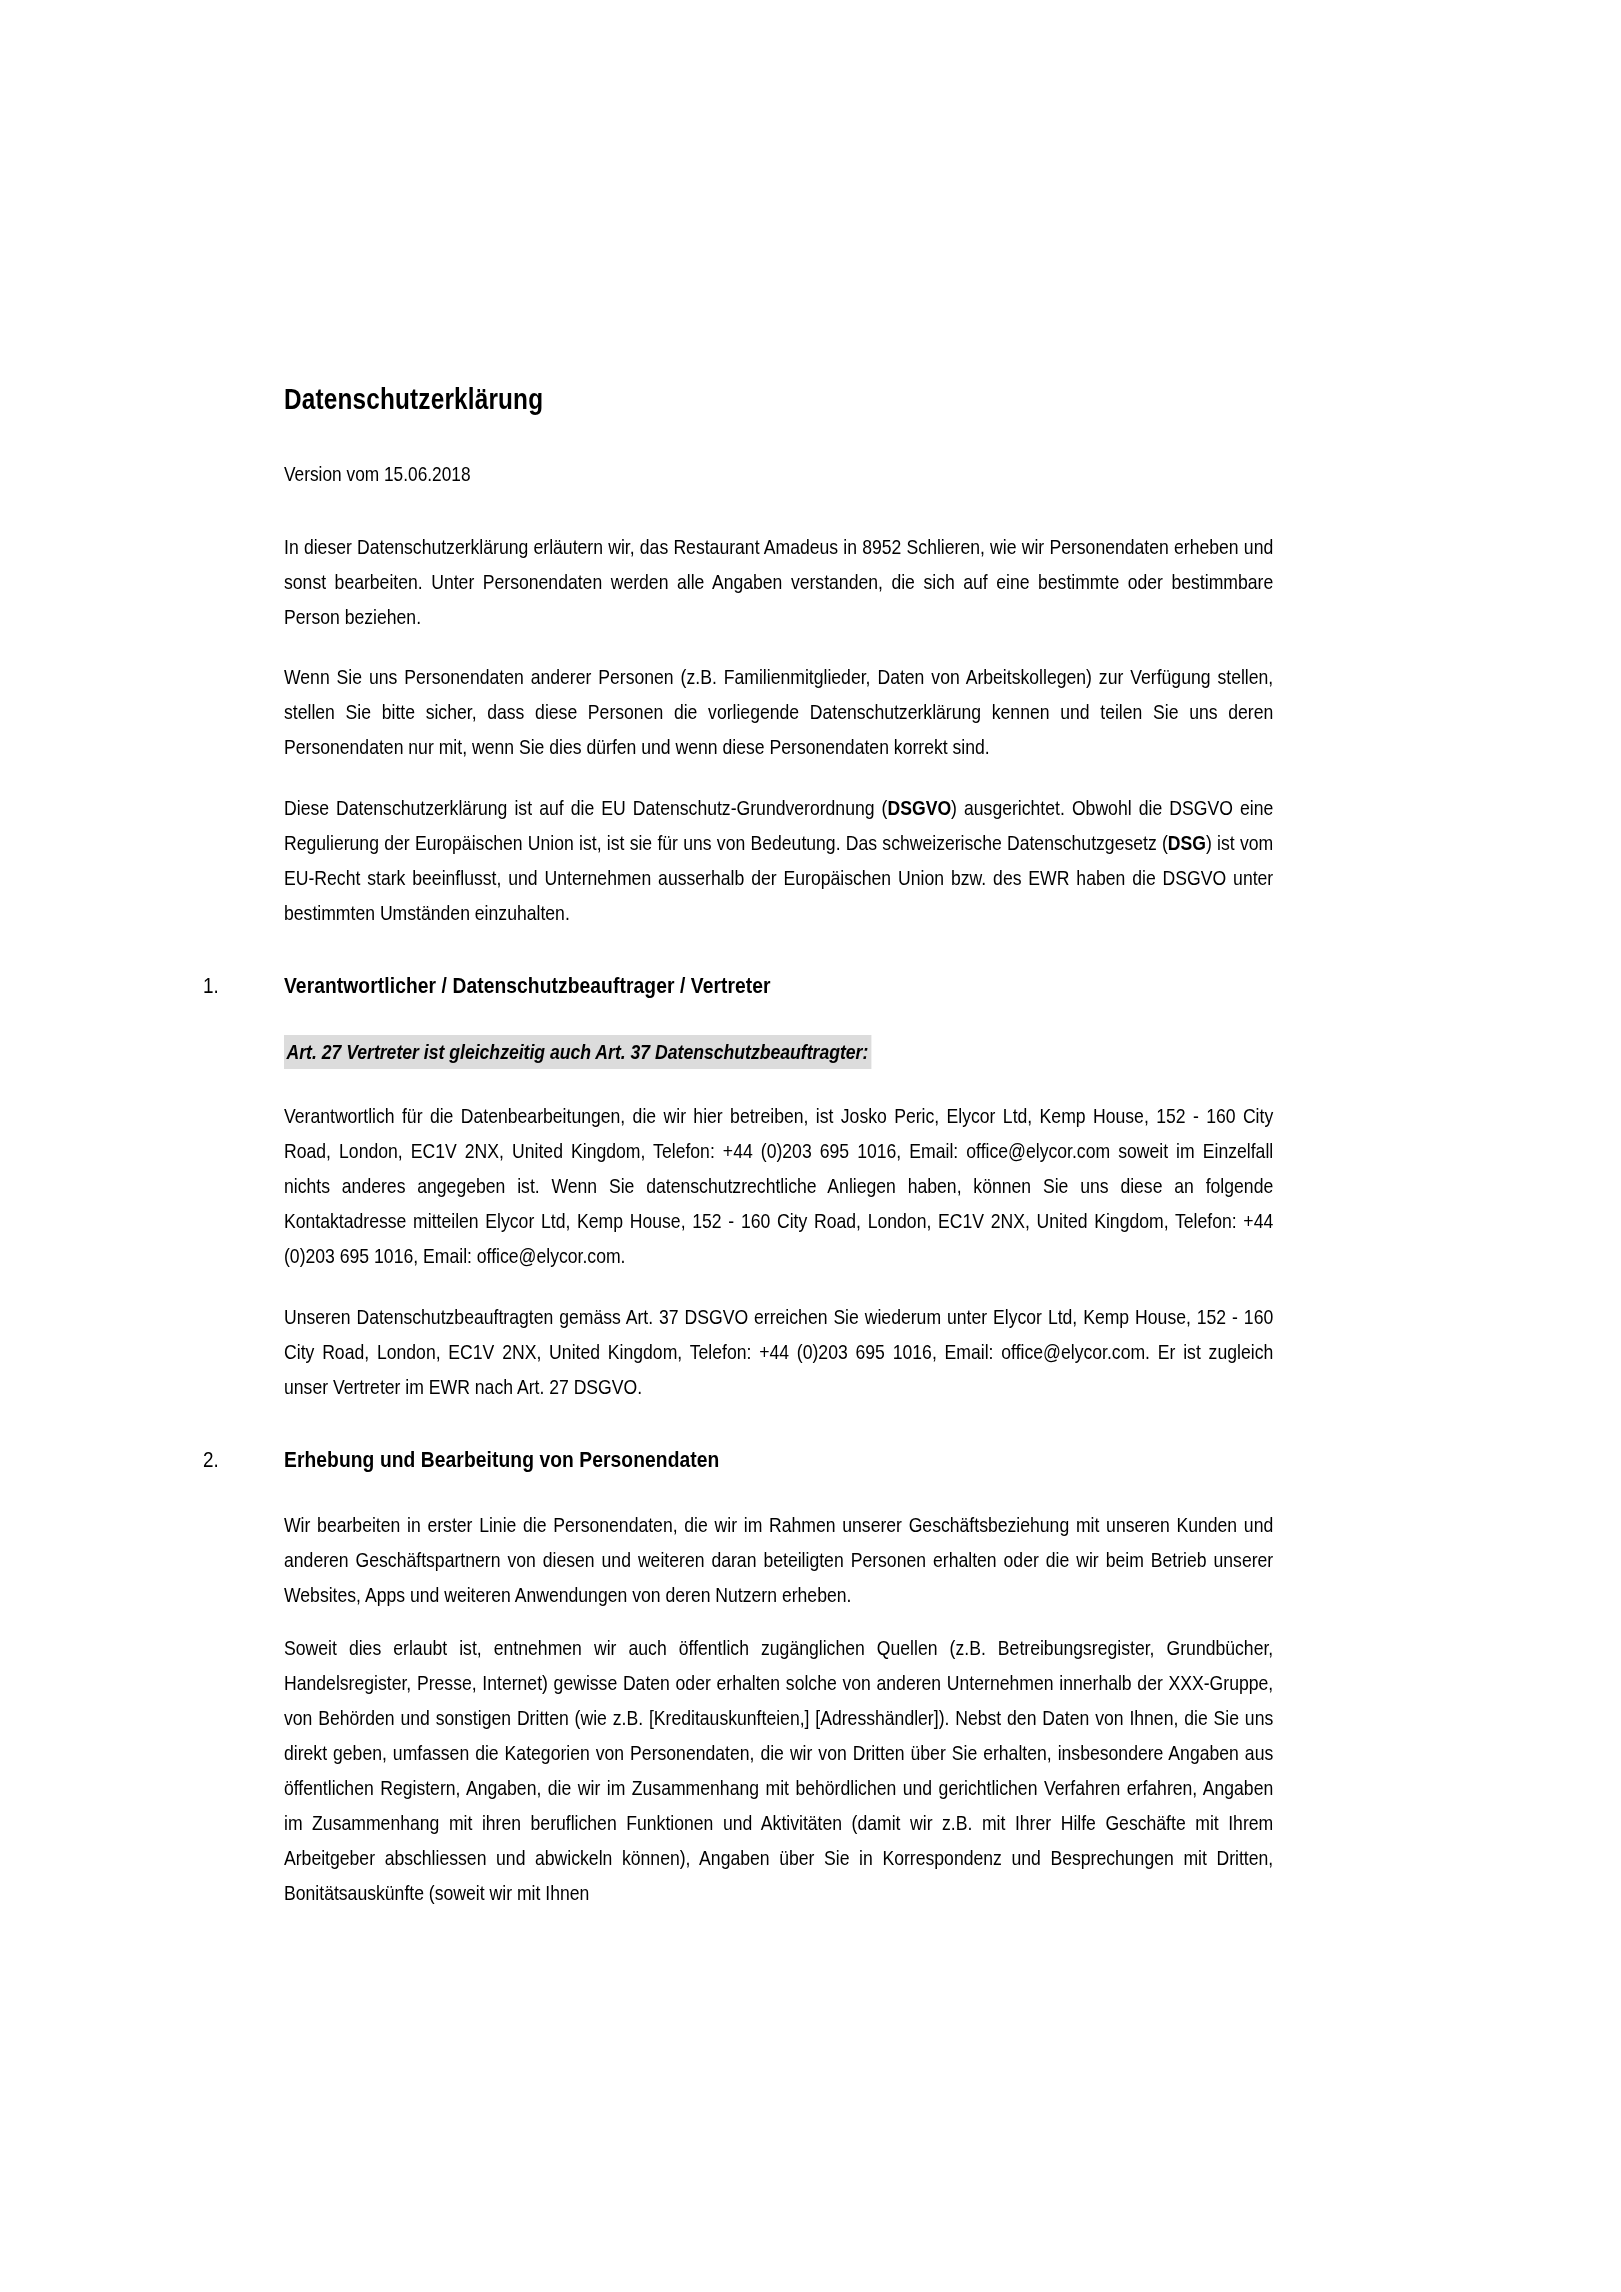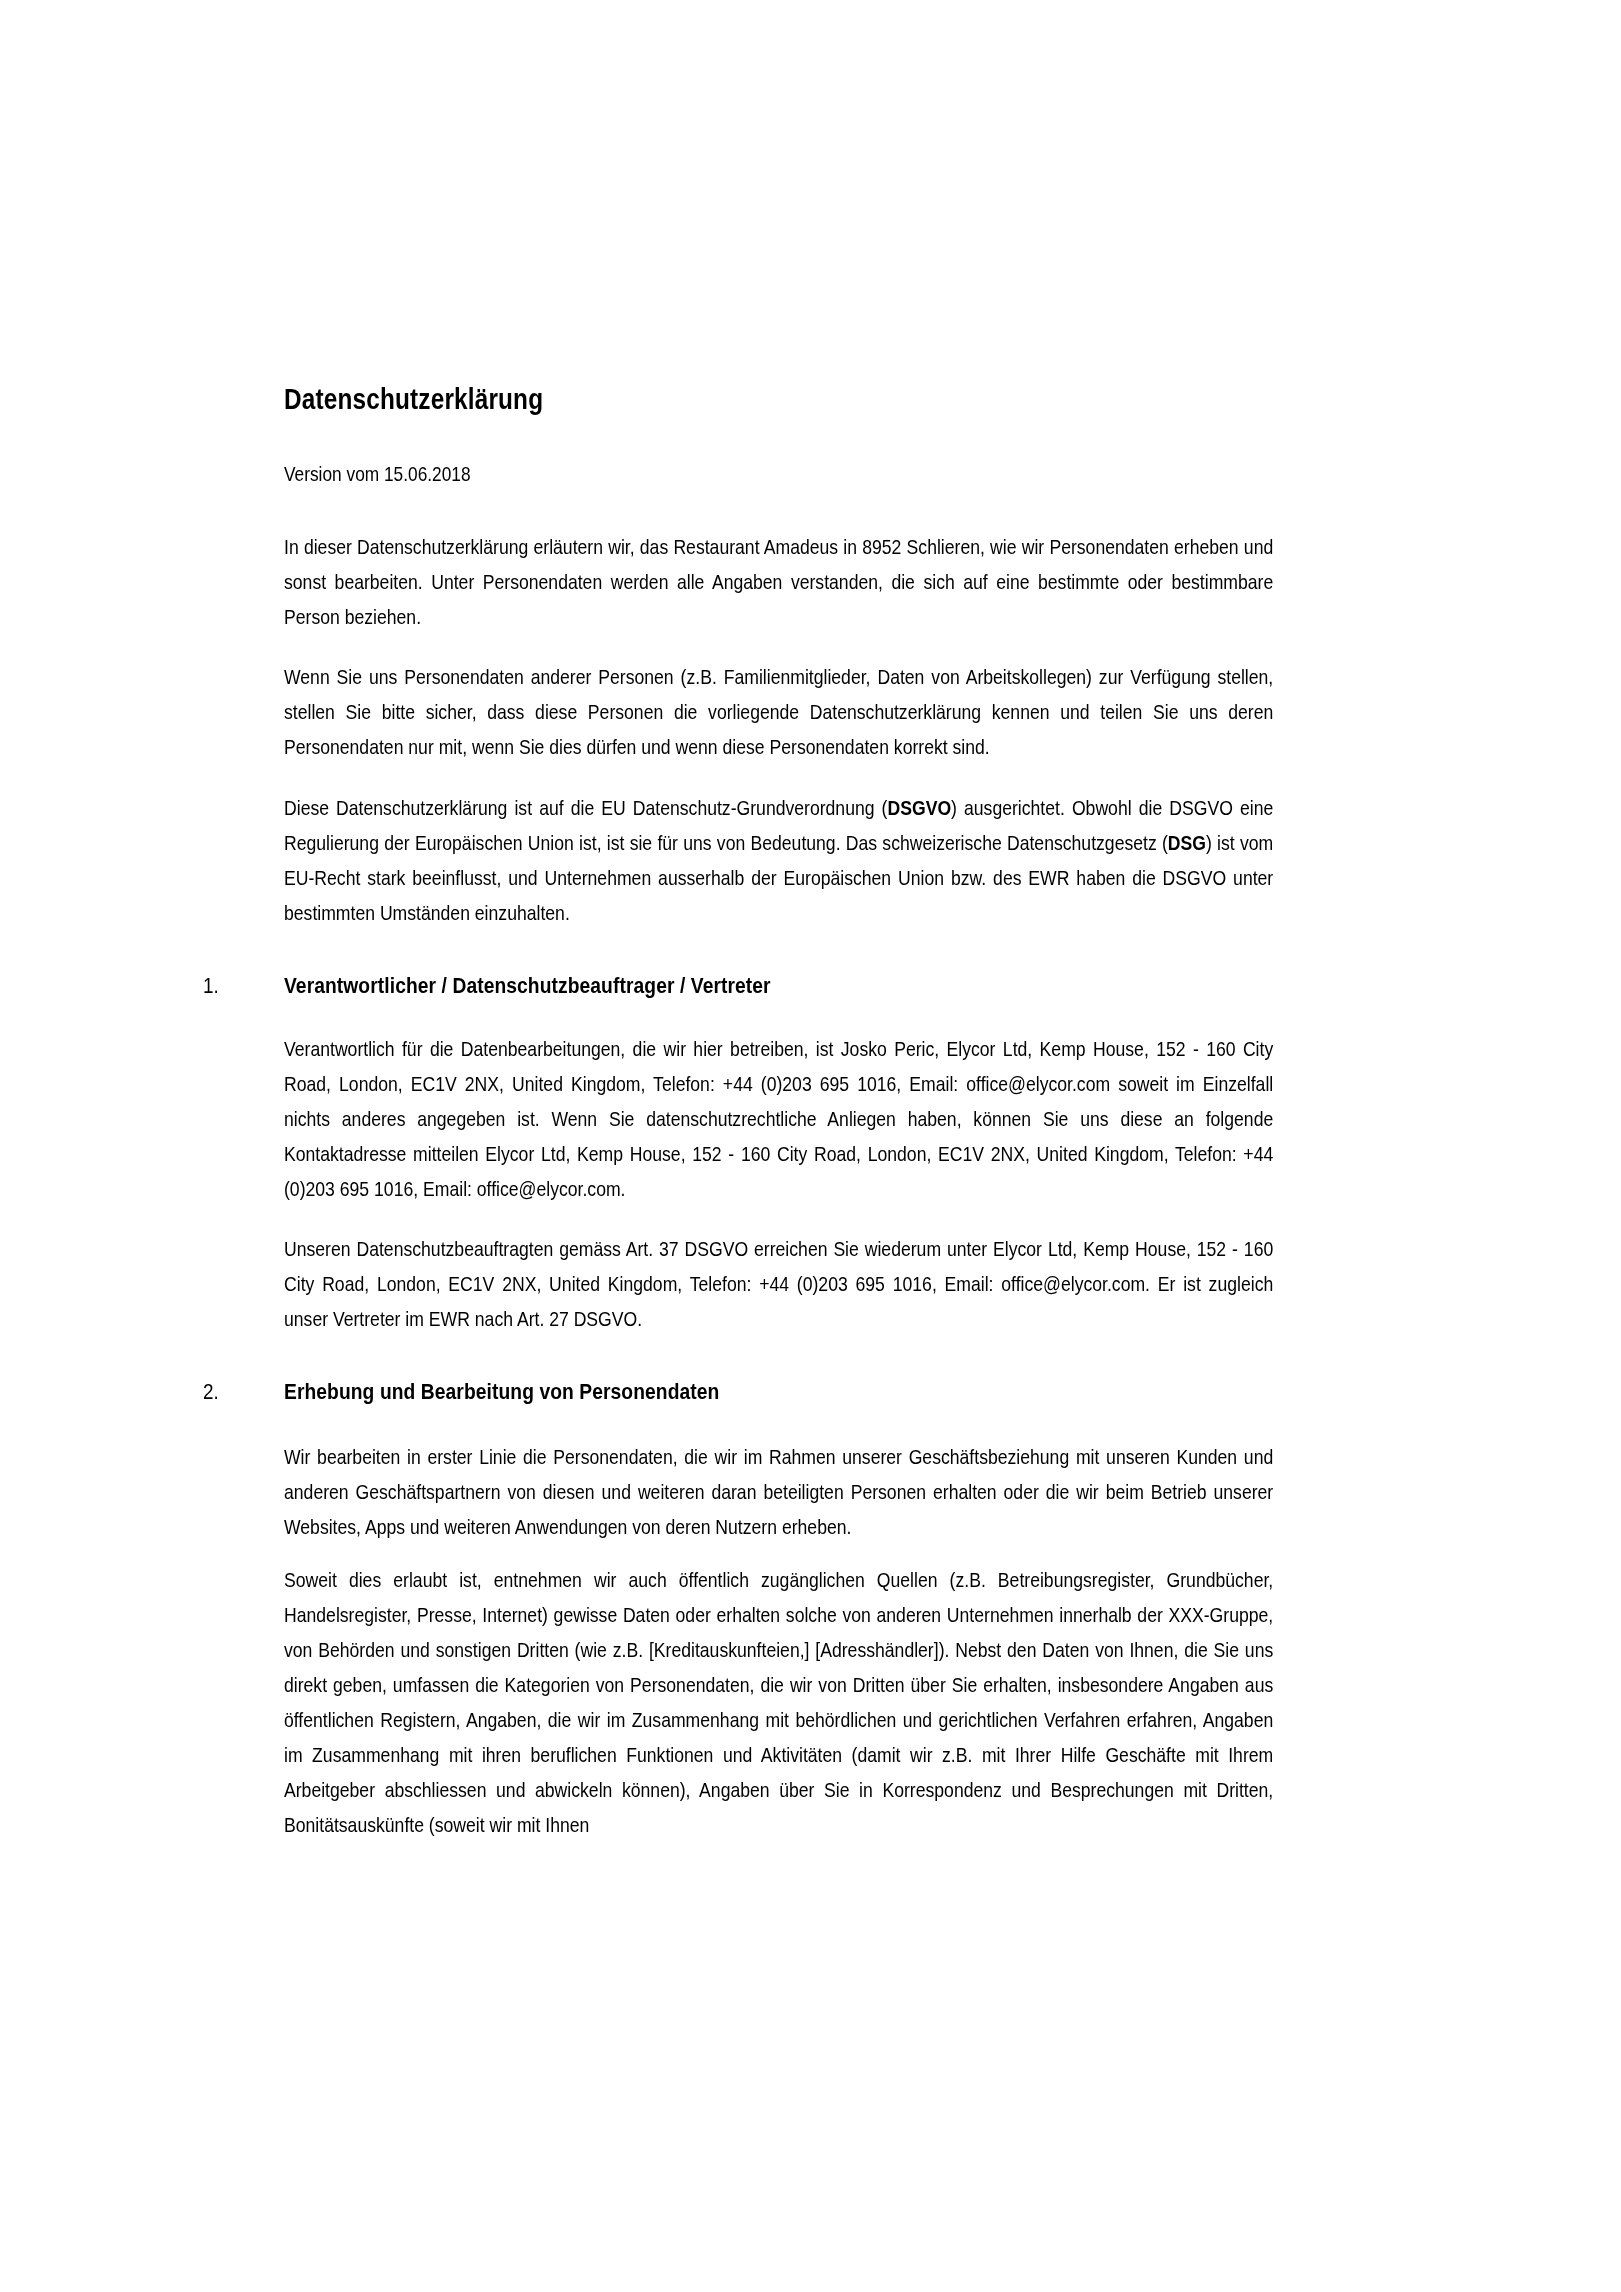--- a/index.html
+++ b/index.html
@@ -139,20 +139,23 @@
 
     <p class="para gap">Wenn Sie uns Personendaten anderer Personen (z.B. Familienmitglieder, Daten von Arbeitskollegen) zur Verfügung stellen, stellen Sie bitte sicher, dass diese Personen die vorliegende Datenschutzerklärung kennen und teilen Sie uns deren Personendaten nur mit, wenn Sie dies dürfen und wenn diese Personendaten korrekt sind.</p>
 
     <p class="para gap"><span>Diese Datenschutzerklärung ist auf die EU Datenschutz-Grundverordnung (</span><b>DSGVO</b><span>) ausgerichtet. Obwohl die DSGVO eine Regulierung der Europäischen Union ist, ist sie für uns von Bedeutung. Das schweizerische Datenschutzgesetz (</span><b>DSG</b><span>) ist vom EU-Recht stark beeinflusst, und Unternehmen ausserhalb der Europäischen Union bzw. des EWR haben die DSGVO unter bestimmten Umständen einzuhalten.</span></p>
 
     <div class="section-heading">
       <span class="num">1.</span>
       <span class="htxt">Verantwortlicher / Datenschutzbeauftrager / Vertreter</span>
     </div>
 
+    <div class="highlight-line">
+      <span class="hl">Art. 27 Vertreter ist gleichzeitig auch Art. 37 Datenschutzbeauftragter:</span>
+    </div>
 
     <p class="para after-highlight">Verantwortlich für die Datenbearbeitungen, die wir hier betreiben, ist Josko Peric, Elycor Ltd, Kemp House, 152 - 160 City Road, London, EC1V 2NX, United Kingdom, Telefon: +44 (0)203 695 1016, Email: office@elycor.com soweit im Einzelfall nichts anderes angegeben ist. Wenn Sie datenschutzrechtliche Anliegen haben, können Sie uns diese an folgende Kontaktadresse mitteilen Elycor Ltd, Kemp House, 152 - 160 City Road, London, EC1V 2NX, United Kingdom, Telefon: +44 (0)203 695 1016, Email: office@elycor.com.</p>
 
     <p class="para gap">Unseren Datenschutzbeauftragten gemäss Art. 37 DSGVO erreichen Sie wiederum unter Elycor Ltd, Kemp House, 152 - 160 City Road, London, EC1V 2NX, United Kingdom, Telefon: +44 (0)203 695 1016, Email: office@elycor.com. Er ist zugleich unser Vertreter im EWR nach Art. 27 DSGVO.</p>
 
     <div class="section-heading">
       <span class="num">2.</span>
       <span class="htxt">Erhebung und Bearbeitung von Personendaten</span>
     </div>
 

